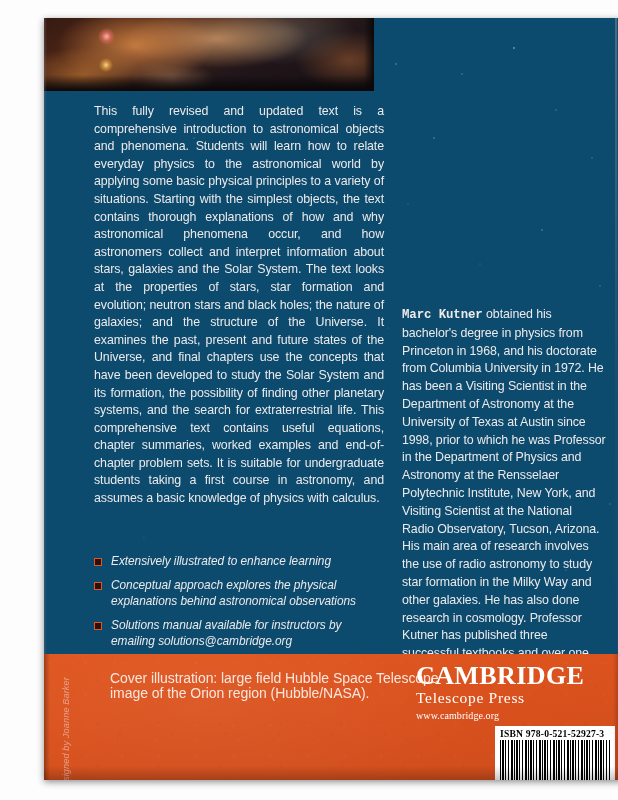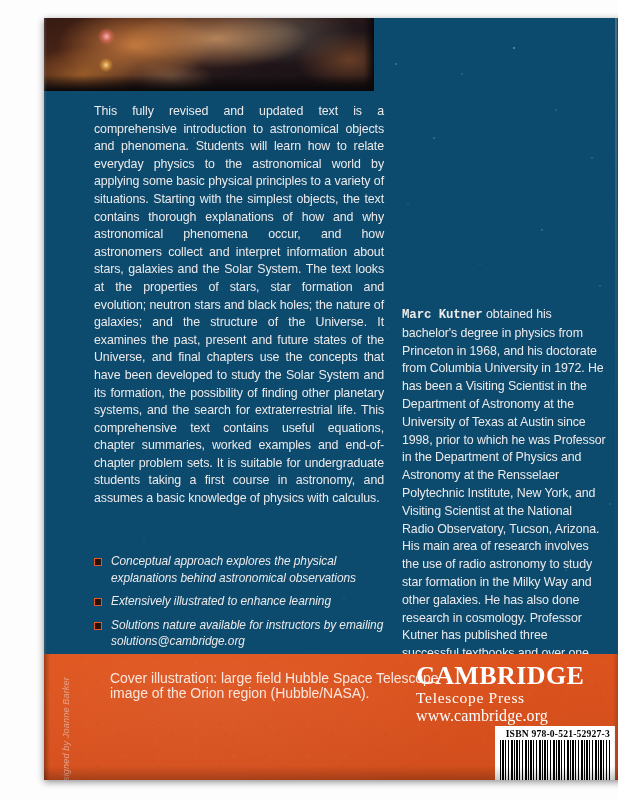--- a/index.html
+++ b/index.html
@@ -254,21 +254,21 @@
     font-family: "Liberation Serif", serif;
     color: #ffffff;
     font-size: 15.5px;
     line-height: 18px;
     letter-spacing: 0.7px;
     margin-top: -1px;
   }
   .pub-url {
     font-family: "Liberation Serif", serif;
     color: #ffffff;
-    font-size: 16px;
+    font-size: 10px;
     line-height: 16px;
     letter-spacing: 0.1px;
     margin-top: 1px;
   }
 
   .barcode-box {
     position: absolute;
     right: 10px;
     top: 72px;
     width: 120px;
@@ -277,21 +277,21 @@
     padding: 2px 5px 2px 5px;
     box-sizing: border-box;
   }
   .isbn {
     font-family: "Liberation Serif", serif;
     color: #000;
     font-size: 9.6px;
     line-height: 11px;
     letter-spacing: 0.2px;
     white-space: nowrap;
-    text-align: right;
+    text-align: left;
     font-weight: bold;
   }
   .bars {
     margin-top: 1px;
     height: 44px;
     width: 110px;
     background-image: repeating-linear-gradient(
       to right,
       #000 0px, #000 1px, #fff 1px, #fff 2px,
       #000 2px, #000 4px, #fff 4px, #fff 5px,
@@ -347,29 +347,29 @@
       </g>
     </svg>
 
     <div class="blurb">
       <p>This fully revised and updated text is a comprehensive introduction to astronomical objects and phenomena. Students will learn how to relate everyday physics to the astronomical world by applying some basic physical principles to a variety of situations. Starting with the simplest objects, the text contains thorough explanations of how and why astronomical phenomena occur, and how astronomers collect and interpret information about stars, galaxies and the Solar System. The text looks at the properties of stars, star formation and evolution; neutron stars and black holes; the nature of galaxies; and the structure of the Universe. It examines the past, present and future states of the Universe, and final chapters use the concepts that have been developed to study the Solar System and its formation, the possibility of finding other planetary systems, and the search for extraterrestrial life. This comprehensive text contains useful equations, chapter summaries, worked examples and end-of-chapter problem sets. It is suitable for undergraduate students taking a first course in astronomy, and assumes a basic knowledge of physics with calculus.</p>
     </div>
 
     <div class="features">
       <div class="feat">
         <span class="bullet"></span>
-        <span class="feat-text">Conceptual approach explores the physical explanations behind astronomical observations</span>
+        <span class="feat-text">Extensively illustrated to enhance learning</span>
       </div>
       <div class="feat">
         <span class="bullet"></span>
-        <span class="feat-text">Extensively illustrated to enhance learning</span>
+        <span class="feat-text">Conceptual approach explores the physical explanations behind astronomical observations</span>
       </div>
       <div class="feat">
         <span class="bullet"></span>
-        <span class="feat-text">Solutions nature available for instructors by emailing solutions@cambridge.org</span>
+        <span class="feat-text">Solutions manual available for instructors by emailing solutions@cambridge.org</span>
       </div>
     </div>
 
     <div class="bio">
       <p><b>Marc Kutner</b><span> obtained his bachelor's degree in physics from Princeton in 1968, and his doctorate from Columbia University in 1972.  He has been a Visiting Scientist in the Department of Astronomy at the University of Texas at Austin since 1998, prior to which he was Professor in the Department of Physics and Astronomy at the Rensselaer Polytechnic Institute, New York, and Visiting Scientist at the National Radio Observatory, Tucson, Arizona.  His main area of research involves the use of radio astronomy to study star formation in the Milky Way and other galaxies.  He has also done research in cosmology.  Professor Kutner has published three successful textbooks and over one hundred research papers.</span></p>
     </div>
 
     <div class="fold-left"></div>
     <div class="fold-right"></div>
     <div class="fold-right2"></div>

